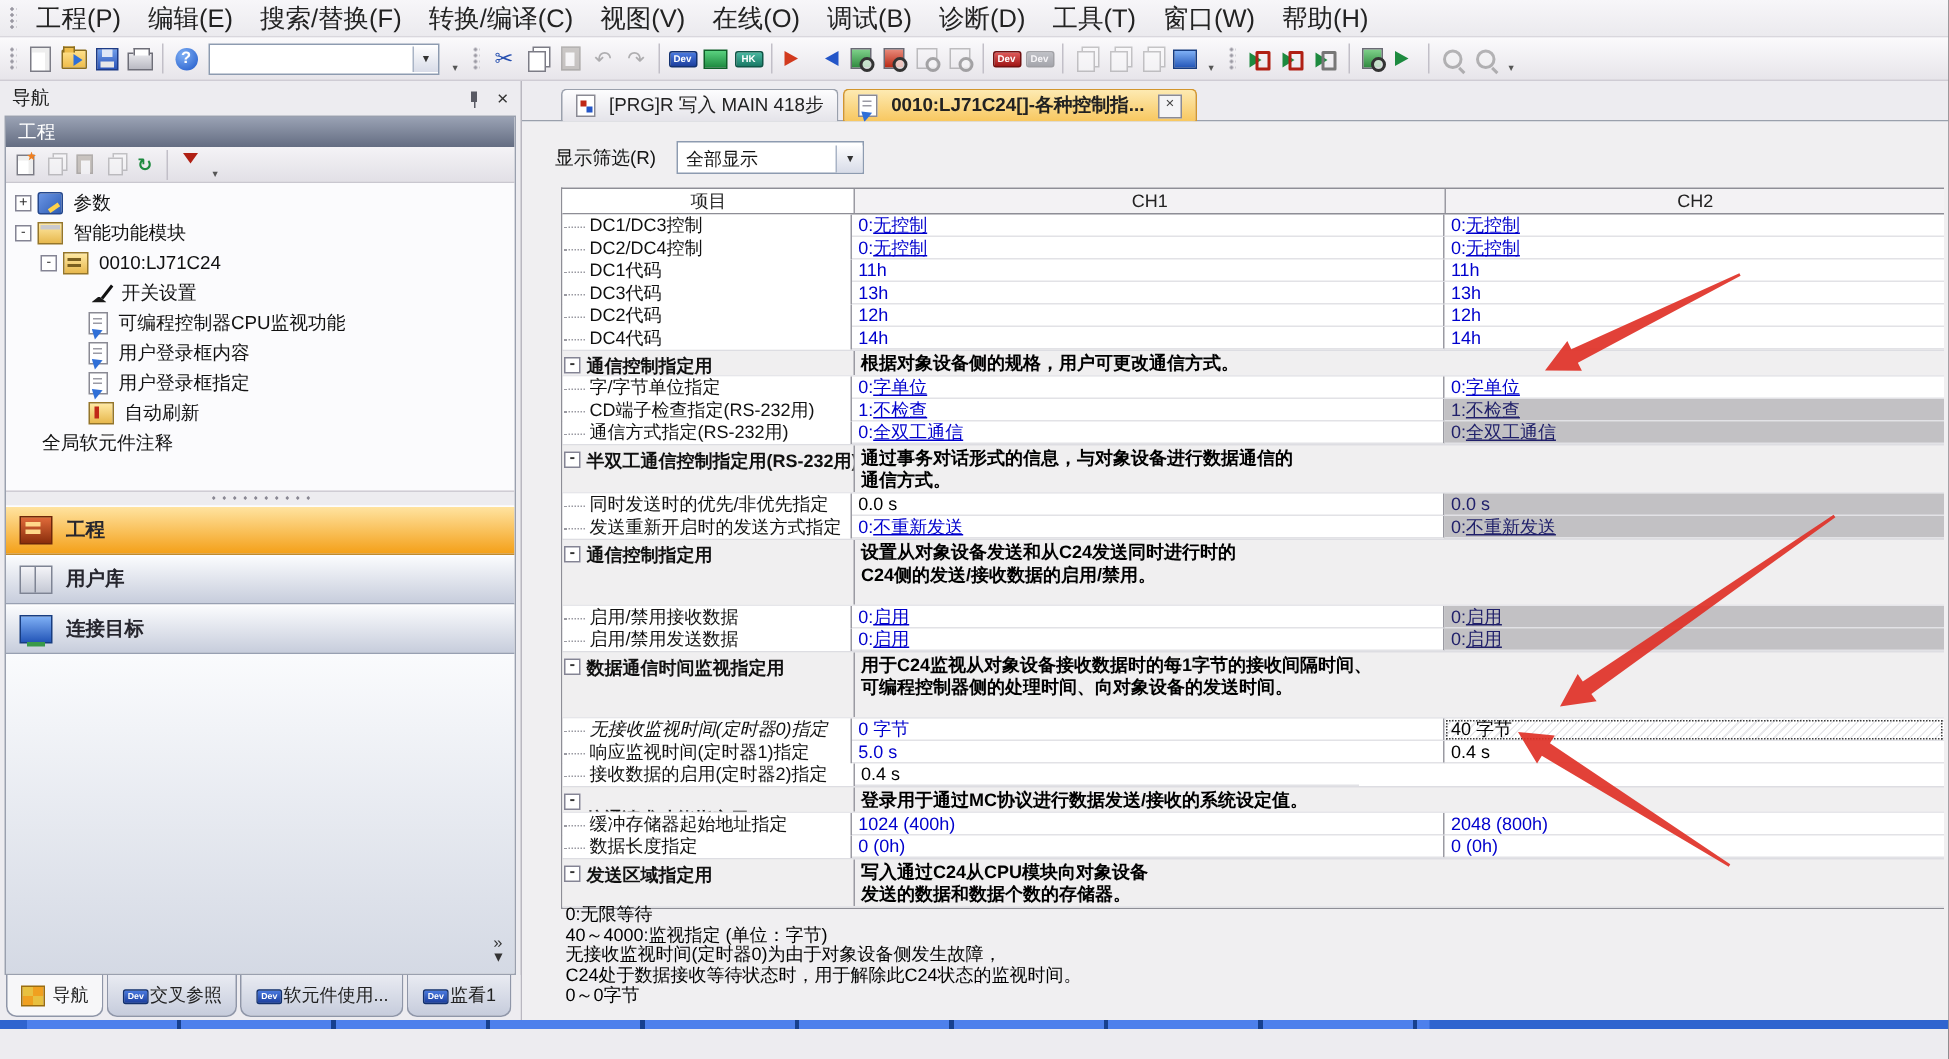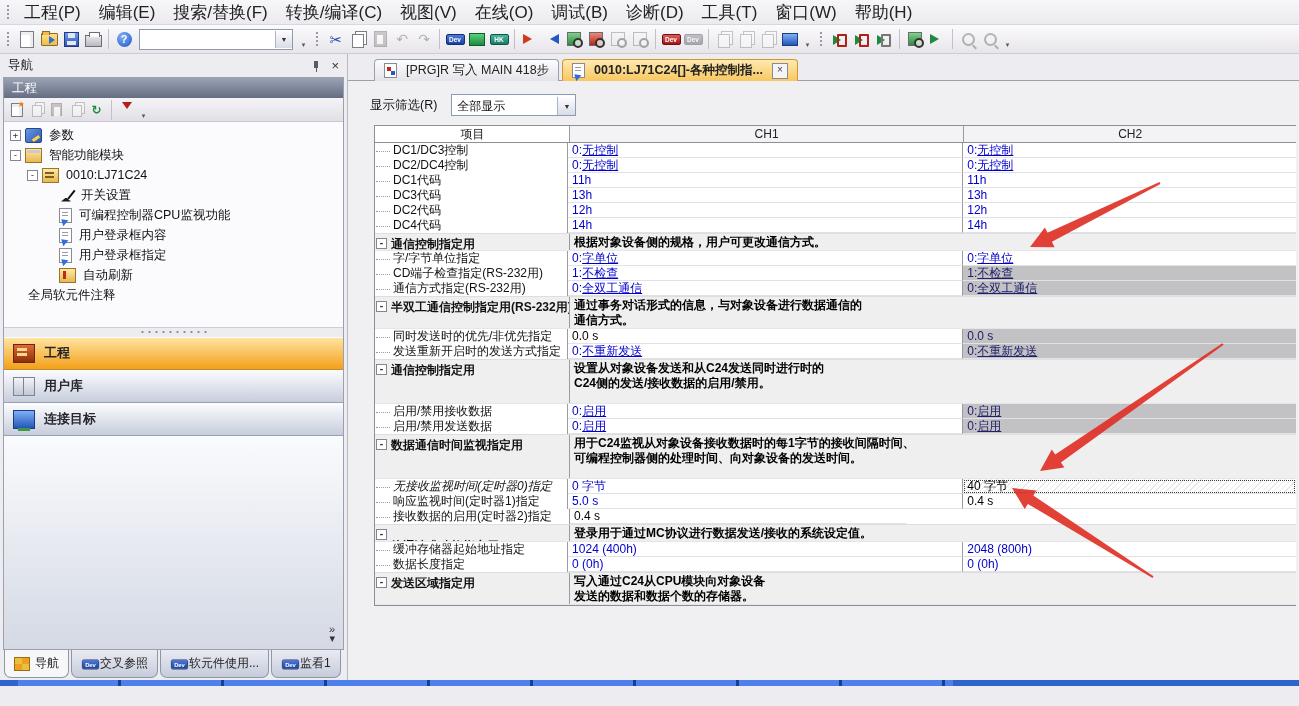--- a/index.html
+++ b/index.html
@@ -707,20 +707,27 @@
             </div>
             <div class="trow sec l2">
               <div class="tn">
                 <span class="expbox" style="margin-top: 3px;">-</span>
                 <span style="margin-top: 1px;">发送区域指定用</span>
               </div>
               <div class="tdesc">写入通过C24从CPU模块向对象设备
 发送的数据和数据个数的存储器。</div>
             </div>
           </div>
+        <div class="footnote">
+            <div>0:无限等待</div>
+            <div>40～4000:监视指定 (单位：字节)</div>
+            <div>无接收监视时间(定时器0)为由于对象设备侧发生故障，</div>
+            <div>C24处于数据接收等待状态时，用于解除此C24状态的监视时间。</div>
+            <div>0～0字节</div>
+          </div>
       </div>
     </div>
   </div>
 
 
   <div class="taskbar">
       <div class="tseg"></div>
     </div>
 
   <svg class="arrows" viewBox="0 0 1299 706">

